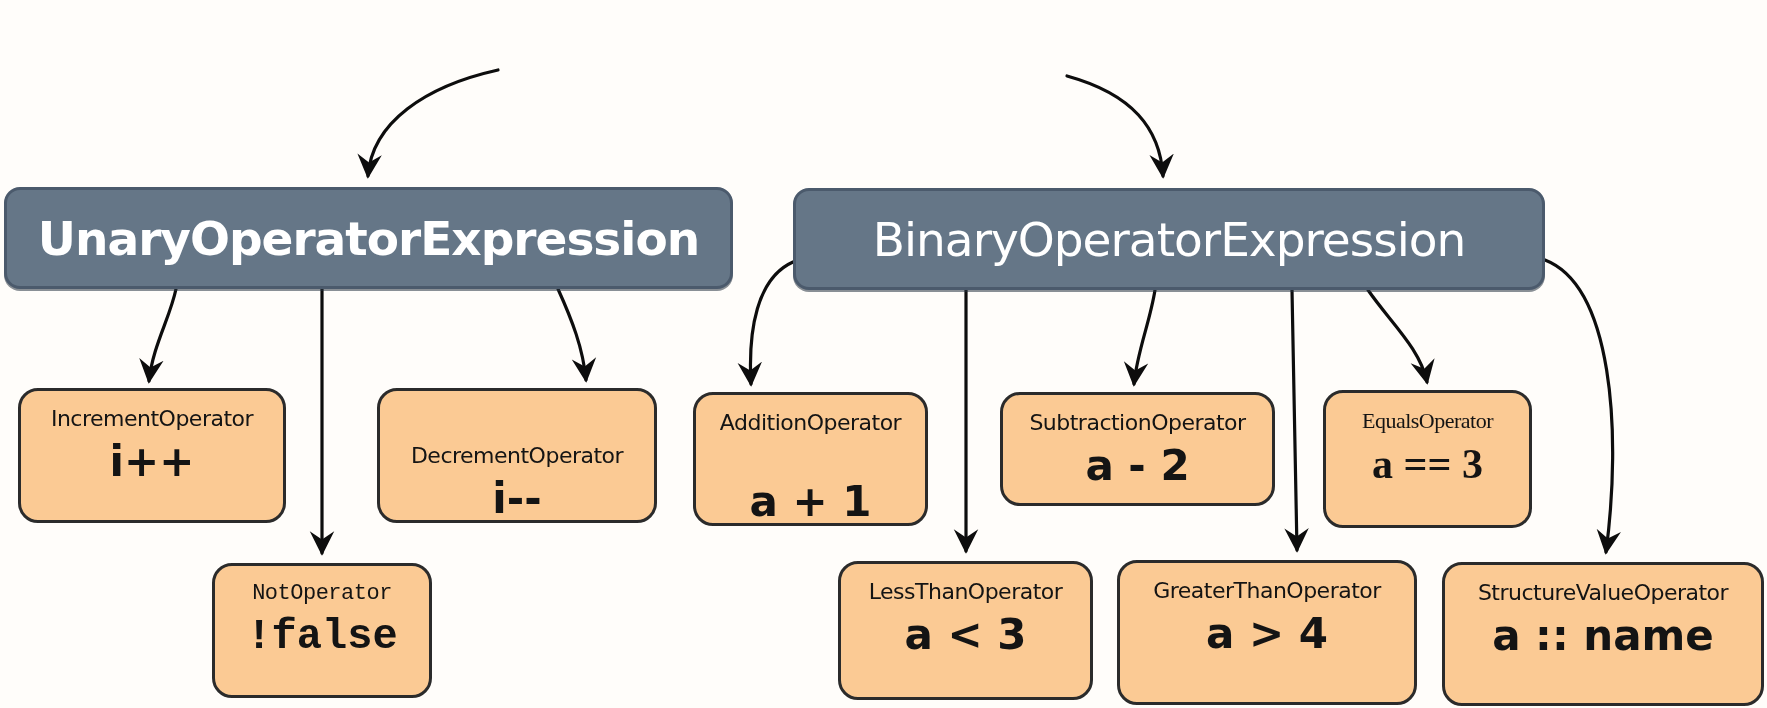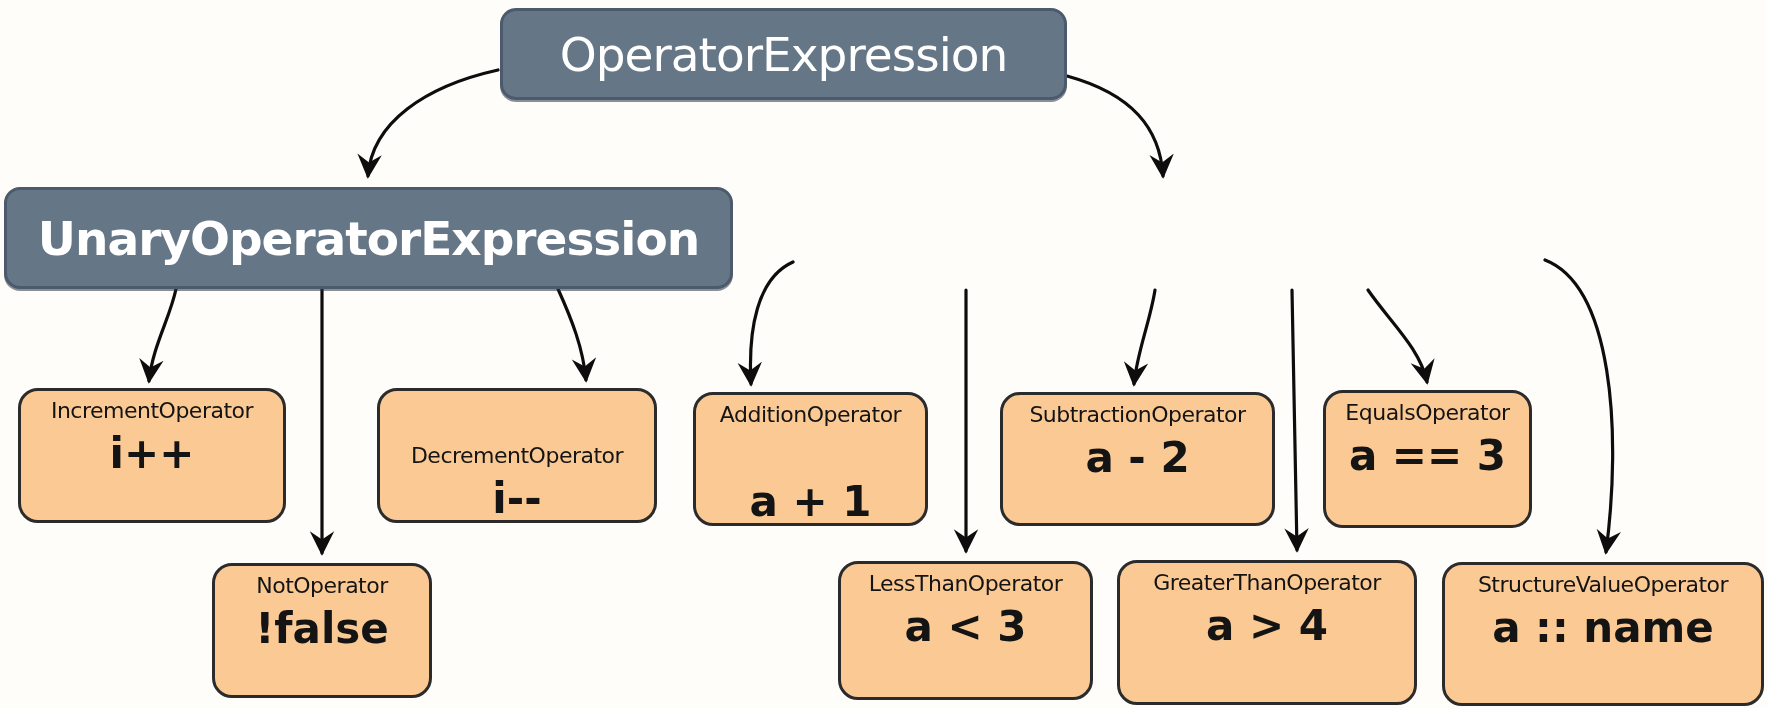--- a/index.html
+++ b/index.html
@@ -41,44 +41,44 @@
     letter-spacing: -1px;
     box-shadow: 0 2px 0 rgba(40,52,66,.55);
   }
   .node.leaf {
     background: var(--leaf-fill, #fbca94);
     border: 3px solid var(--leaf-border, #2b2b2b);
     border-radius: 20px;
     color: var(--leaf-text, #141414);
     flex-direction: column;
     justify-content: flex-start;
-    padding-top: 8px;
+    padding-top: 16px;
     gap: 10px;
   }
   .leaf-label {
     font-size: 22px;
     letter-spacing: -0.5px;
     line-height: 1.1;
   }
   .leaf-code {
     font-size: 42px;
     font-weight: bold;
     letter-spacing: 0;
     line-height: 1.0;
   }
   
   #n-root           { left: 500px;  top: 8px;   width: 567px; height: 92px;  }
   #n-unary          { left: 4px;    top: 187px; width: 729px; height: 102px; font-weight: bold; }
   #n-binary         { left: 793px;  top: 188px; width: 752px; height: 102px; }
   #n-increment      { left: 18px;   top: 388px; width: 268px; height: 135px; }
   #n-decrement      { left: 377px;  top: 388px; width: 280px; height: 135px; justify-content: flex-end; }
   #n-addition       { left: 693px;  top: 392px; width: 235px; height: 134px; justify-content: space-between; }
-  #n-subtraction    { left: 1000px; top: 392px; width: 275px; height: 134px; }
-  #n-equals         { left: 1323px; top: 390px; width: 209px; height: 138px; }
-  #n-not            { left: 212px;  top: 563px; width: 220px; height: 135px; }
+  #n-subtraction    { left: 1000px; top: 392px; width: 275px; height: 114px; }
+  #n-equals         { left: 1323px; top: 390px; width: 209px; height: 138px; font-family: Liberation Serif, serif; }
+  #n-not            { left: 212px;  top: 563px; width: 220px; height: 135px; font-family: Liberation Mono, monospace; }
   #n-lessthan       { left: 838px;  top: 561px; width: 255px; height: 139px; }
   #n-greaterthan    { left: 1117px; top: 560px; width: 300px; height: 145px; }
   #n-structurevalue { left: 1442px; top: 562px; width: 322px; height: 144px; }
 </style>
 </head>
 <body style="--bg: #fffdfa; --cat-fill: #657687; --cat-border: #4b5a6c; --cat-text: #ffffff; --leaf-fill: #fbca94; --leaf-border: #2b2b2b; --leaf-text: #141414; --edge: #0d0d0d;">
 
 <div class="canvas">
 
   <svg class="edge-layer" viewBox="0 0 1767 708" xmlns="http://www.w3.org/2000/svg">
@@ -93,28 +93,28 @@
     <path class="edge" marker-end="url(#arrow)" d="M 322 289 L 322 553"></path>
     <path class="edge" marker-end="url(#arrow)" d="M 558 289 C 572 320 583 348 586 380"></path>
     <path class="edge" marker-end="url(#arrow)" d="M 793 262 C 757 278 748 330 751 384"></path>
     <path class="edge" marker-end="url(#arrow)" d="M 966 290 L 966 551"></path>
     <path class="edge" marker-end="url(#arrow)" d="M 1155 290 C 1150 322 1137 352 1134 384"></path>
     <path class="edge" marker-end="url(#arrow)" d="M 1292 290 L 1297 550"></path>
     <path class="edge" marker-end="url(#arrow)" d="M 1368 290 C 1390 322 1420 348 1427 382"></path>
     <path class="edge" marker-end="url(#arrow)" d="M 1545 260 C 1612 286 1622 430 1606 552"></path>
   </svg>
 
-  <div class="node cat" id="n-root">
-    <span>OperatorExpression</span>
-  </div>
 
   <div class="node cat" id="n-unary">
     <span>UnaryOperatorExpression</span>
   </div>
 
+  <div class="node cat" id="n-binary">
+    <span>BinaryOperatorExpression</span>
+  </div>
 
   <div class="node leaf" id="n-increment">
     <span class="leaf-label">IncrementOperator</span>
     <span class="leaf-code">i++</span>
   </div>
 
   <div class="node leaf" id="n-decrement">
     <span class="leaf-label">DecrementOperator</span>
     <span class="leaf-code">i--</span>
   </div>

